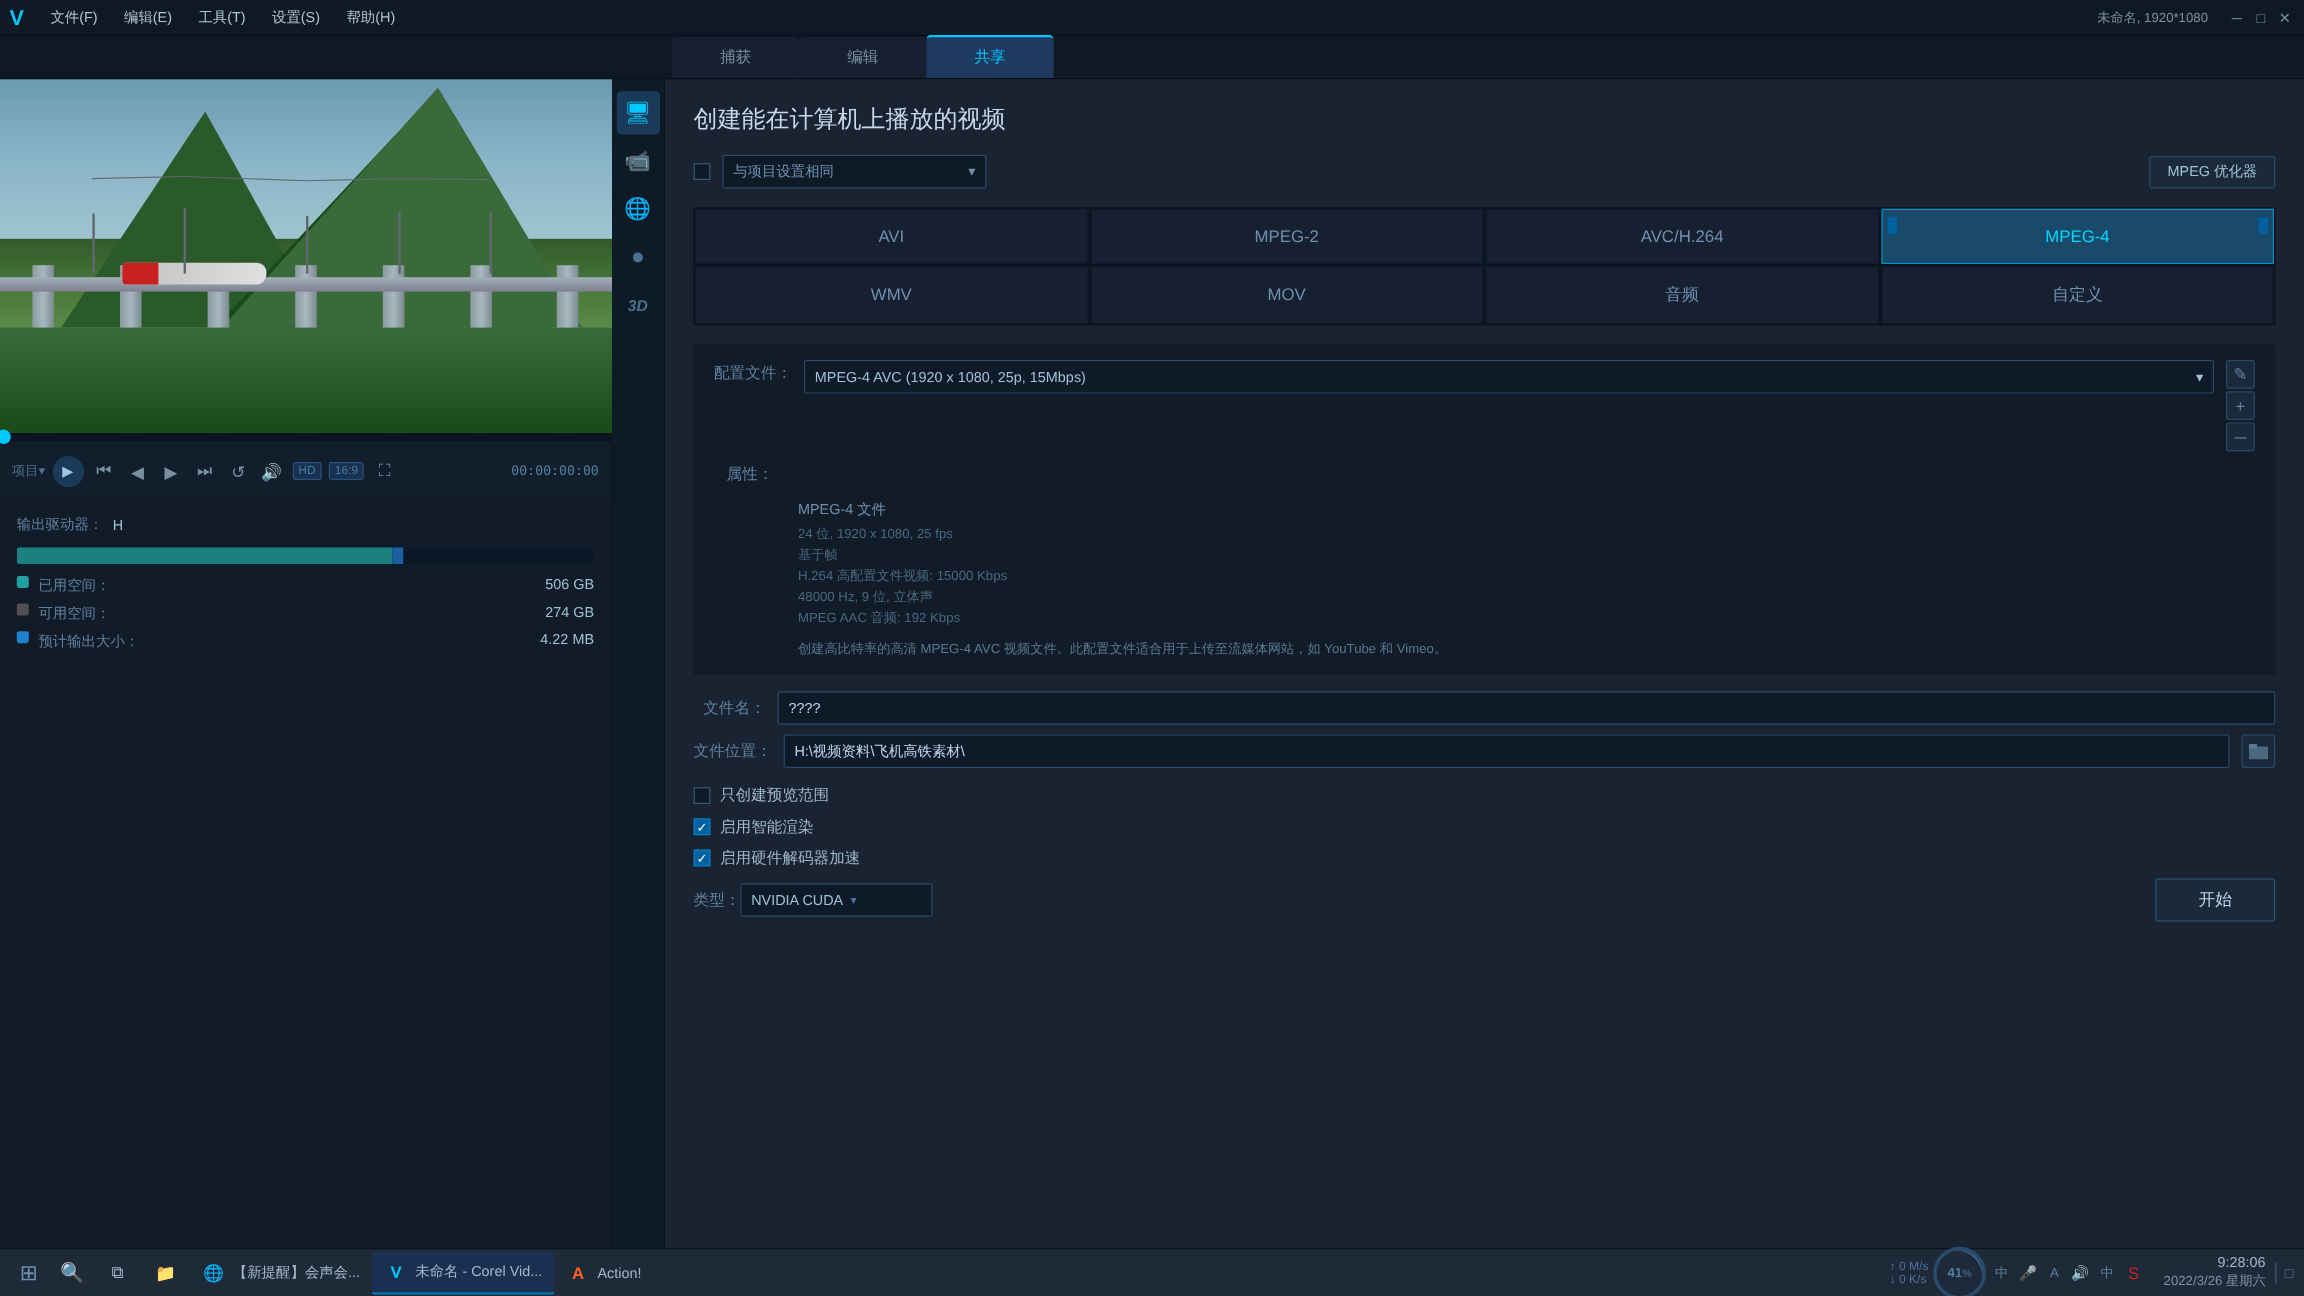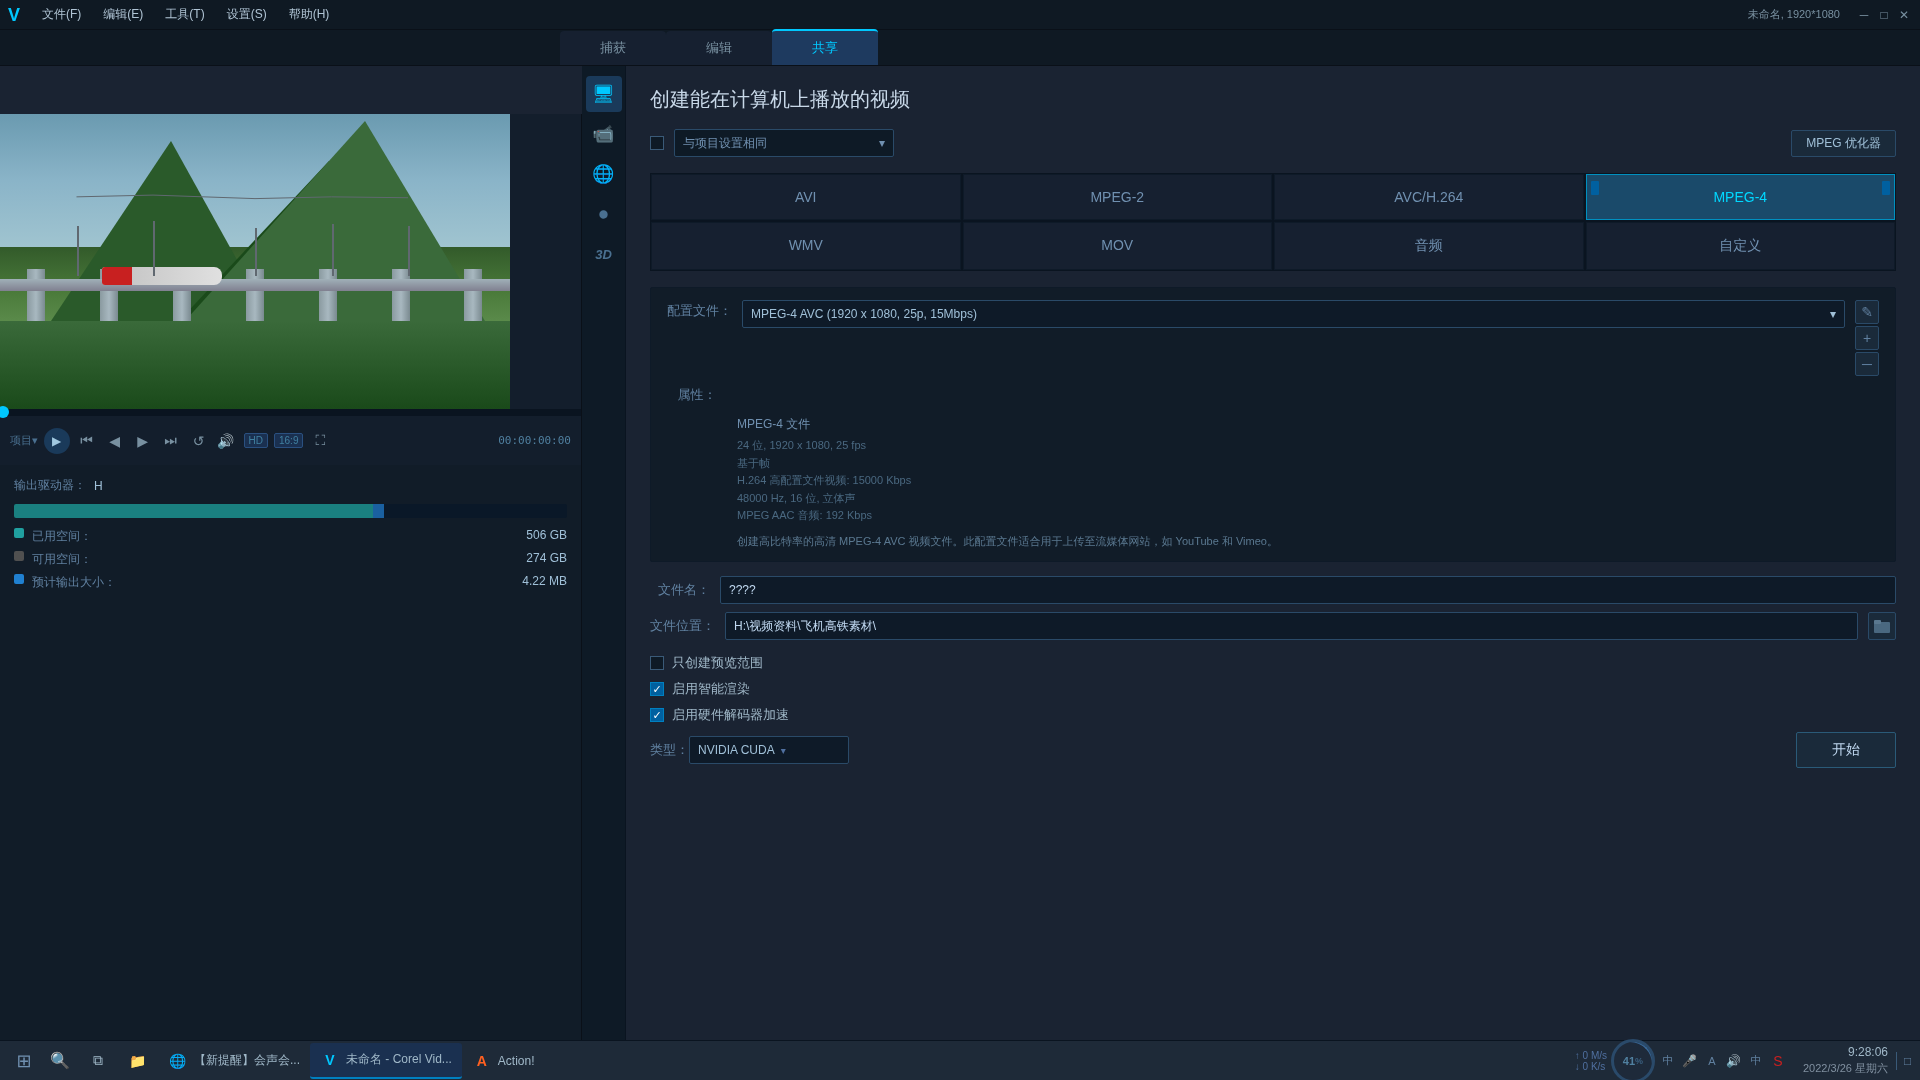--- a/index.html
+++ b/index.html
@@ -92,26 +92,25 @@
     }
 
     
     .content {
       display: flex;
       height: calc(1080px - 30px - 36px - 40px);
     }
 
     
     .left-panel {
-      width: 582px;
+      width: 510px;
       background: #131e2c;
       display: flex;
       flex-direction: column;
       border-right: 1px solid #0a1018;
-      margin-top: 48px;
     }
 
     .video-preview {
       width: 510px;
       height: 295px;
       background: #000;
       position: relative;
       overflow: hidden;
     }
     .video-frame {
@@ -940,21 +939,21 @@
           </div>
         </div>
         <div class="settings-row">
           <span class="settings-label">属性：</span>
           <div class="props-box">
             <div class="props-title">MPEG-4 文件</div>
             <div class="props-values">
               <div>24 位, 1920 x 1080, 25 fps</div>
               <div>基于帧</div>
               <div>H.264 高配置文件视频: 15000 Kbps</div>
-              <div>48000 Hz, 16 位, 立体声</div>
+              <div>48000 Hz, 9 位, 立体声</div>
               <div>MPEG AAC 音频: 192 Kbps</div>
             </div>
             <div class="props-desc">创建高比特率的高清 MPEG-4 AVC 视频文件。此配置文件适合用于上传至流媒体网站，如 YouTube 和 Vimeo。</div>
           </div>
         </div>
       </div>
 
       <div class="file-settings">
         <div class="file-row">
           <span class="file-label">文件名：</span>

